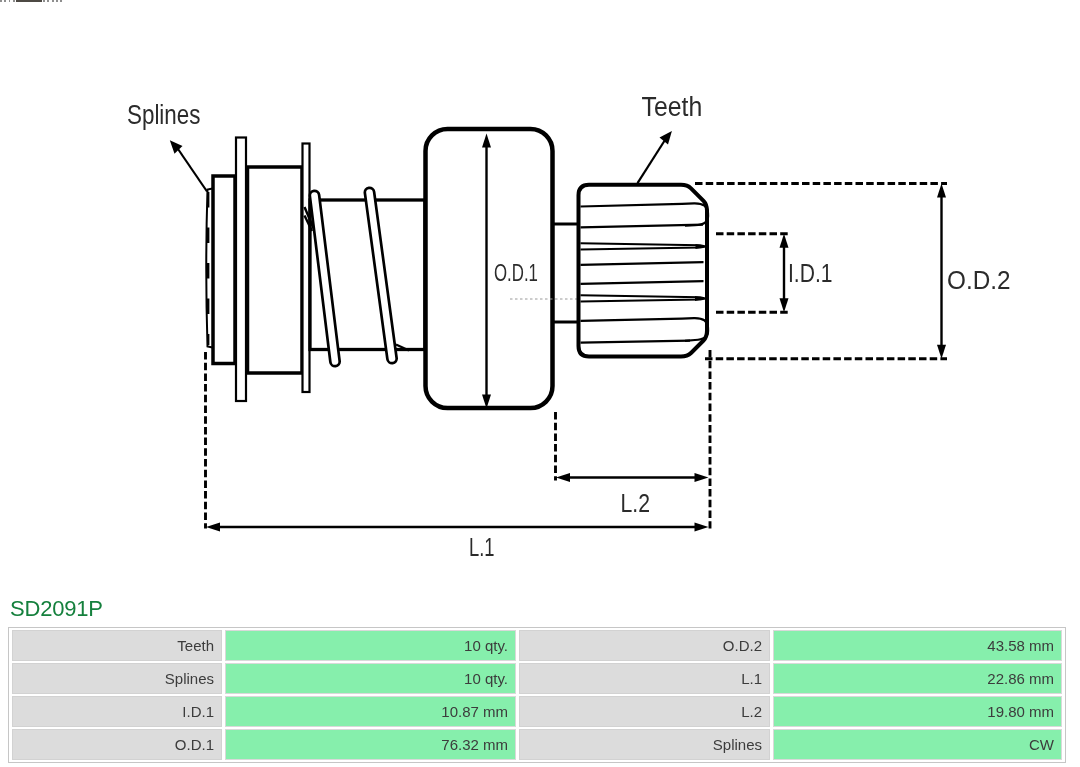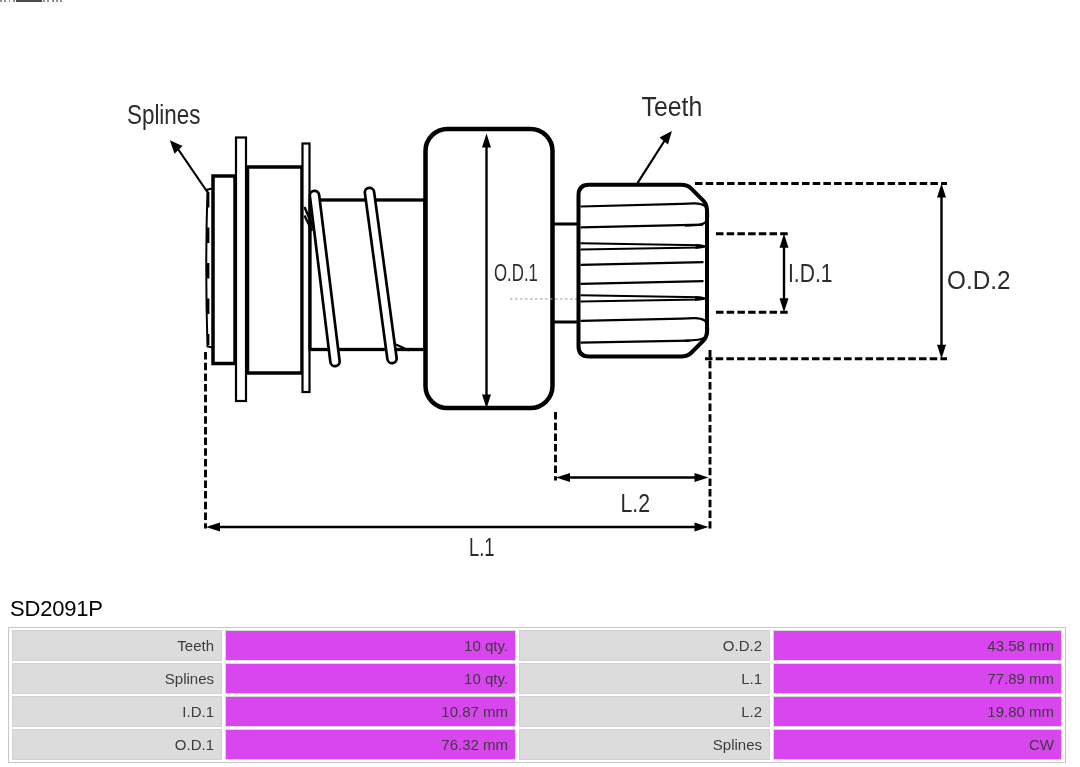--- a/index.html
+++ b/index.html
@@ -1,20 +1,20 @@
 <!DOCTYPE html>
 <html><head>
 <meta charset="utf-8">
 <style>
   html,body{margin:0;padding:0;background:#fff;width:1080px;height:767px;overflow:hidden;}
   body{font-family:"Liberation Sans", sans-serif;position:relative;}
   #art{position:absolute;left:0;top:0;}
-  #code{position:absolute;left:10px;top:597.5px;font-size:22px;line-height:22px;color:#000000;letter-spacing:-0.2px;}
+  #code{position:absolute;left:10px;top:597.5px;font-size:22px;line-height:22px;color:#15803d;letter-spacing:-0.2px;}
   #tbl{position:absolute;left:8px;top:627px;width:1058px;border-collapse:separate;border-spacing:3px 2px;border:1px solid #c6c6c6;table-layout:fixed;}
-  #tbl td{height:29px;font-size:15px;color:#3c3c3c;text-align:right;padding:0 7px 0 0;border:1px solid #d9d9d9;background:#d946ef;}
+  #tbl td{height:29px;font-size:15px;color:#3c3c3c;text-align:right;padding:0 7px 0 0;border:1px solid #d9d9d9;background:#86efac;}
   #tbl td.g{background:#dcdcdc;border-color:#d2d2d2;}
   #artifact{position:absolute;left:0;top:0;width:63px;height:2.2px;background:repeating-linear-gradient(90deg,#8e8e8e 0 1.9px,#fdfdfd 1.9px 4.3px);}
   #artifact2{position:absolute;left:16px;top:0;width:26px;height:2.4px;background:#4e4a44;}
 </style>
 </head>
 <body>
 <div id="artifact"></div>
 <div id="artifact2"></div>
 <svg id="art" width="1080" height="600" viewBox="0 0 1080 600" fill="none" stroke="#000">
 
@@ -124,21 +124,21 @@
       <tr>
         <td class="g">Teeth</td>
         <td>10 qty.</td>
         <td class="g">O.D.2</td>
         <td>43.58 mm</td>
       </tr>
   <tr>
         <td class="g">Splines</td>
         <td>10 qty.</td>
         <td class="g">L.1</td>
-        <td>77.89 mm</td>
+        <td>22.86 mm</td>
       </tr>
   <tr>
         <td class="g">I.D.1</td>
         <td>10.87 mm</td>
         <td class="g">L.2</td>
         <td>19.80 mm</td>
       </tr>
   <tr>
         <td class="g">O.D.1</td>
         <td>76.32 mm</td>

